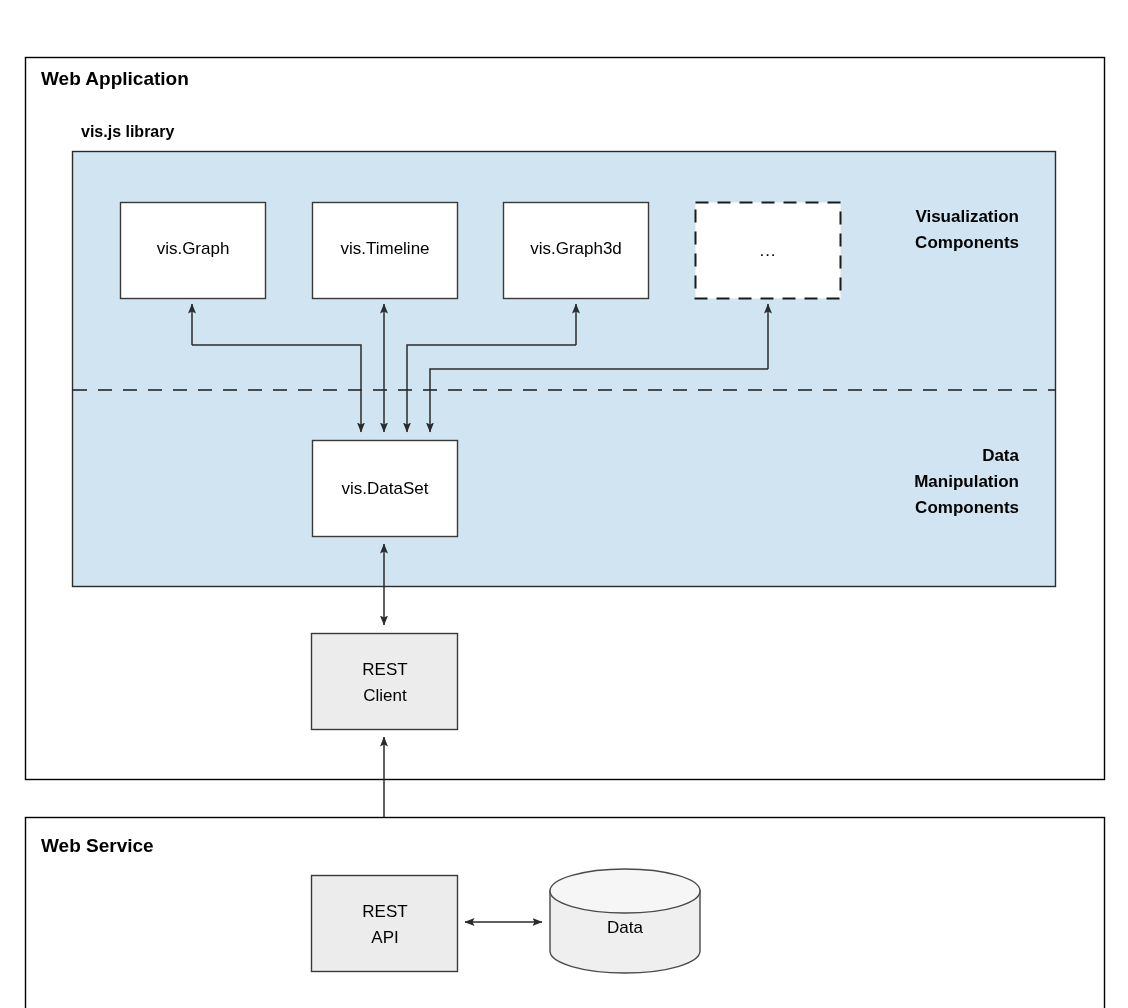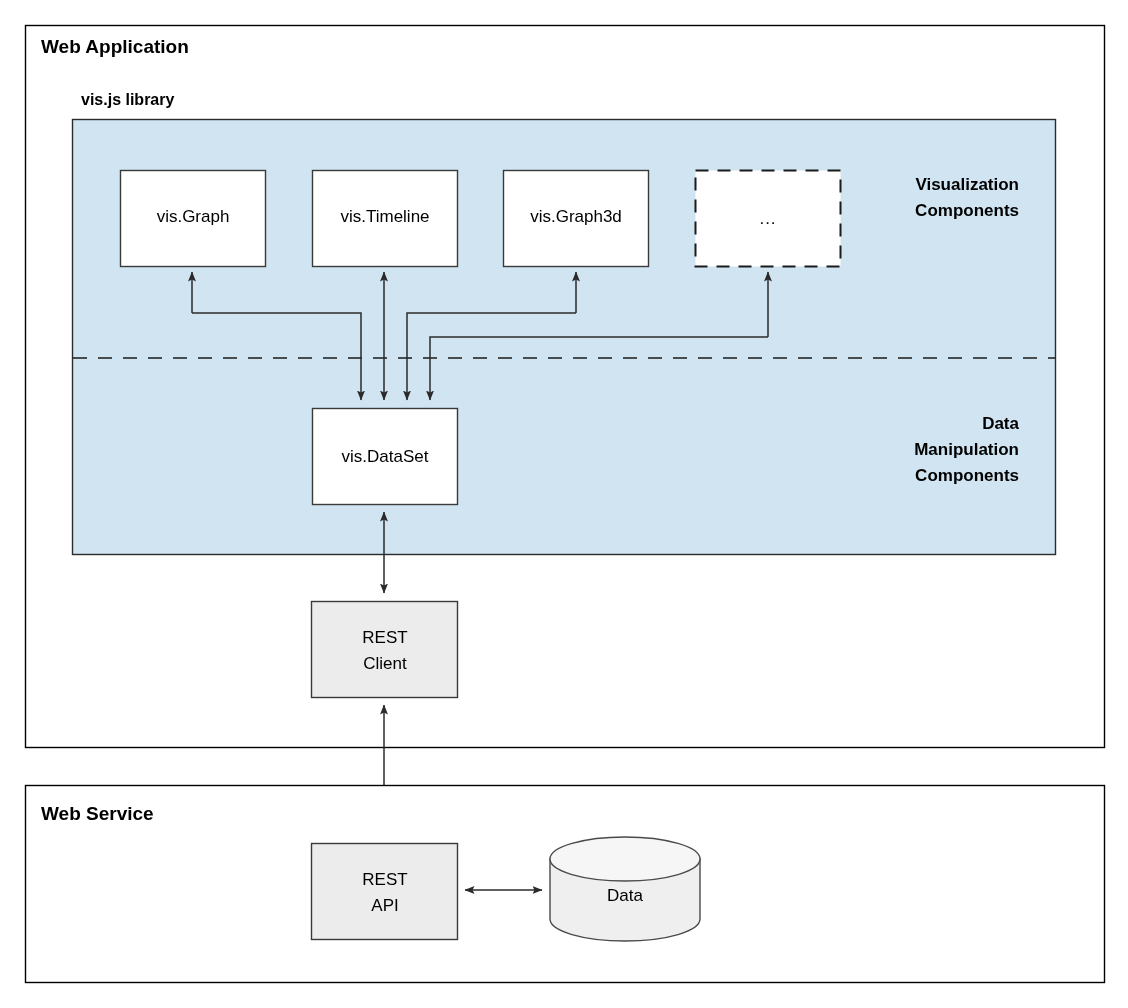--- a/index.html
+++ b/index.html
@@ -10,20 +10,21 @@
   body {
     width: 1128px;
     height: 1008px;
     font-family: "Liberation Sans", sans-serif;
     overflow: hidden;
   }
   #diagram-root {
     position: relative;
     width: 1128px;
     height: 772px;
+    margin-top: 32px;
   }
   svg#diagram {
     display: block;
     width: 1128px;
     height: 1008px;
   }
   .container-rect {
     fill: #ffffff;
     stroke: #000000;
     stroke-width: 1.4;

